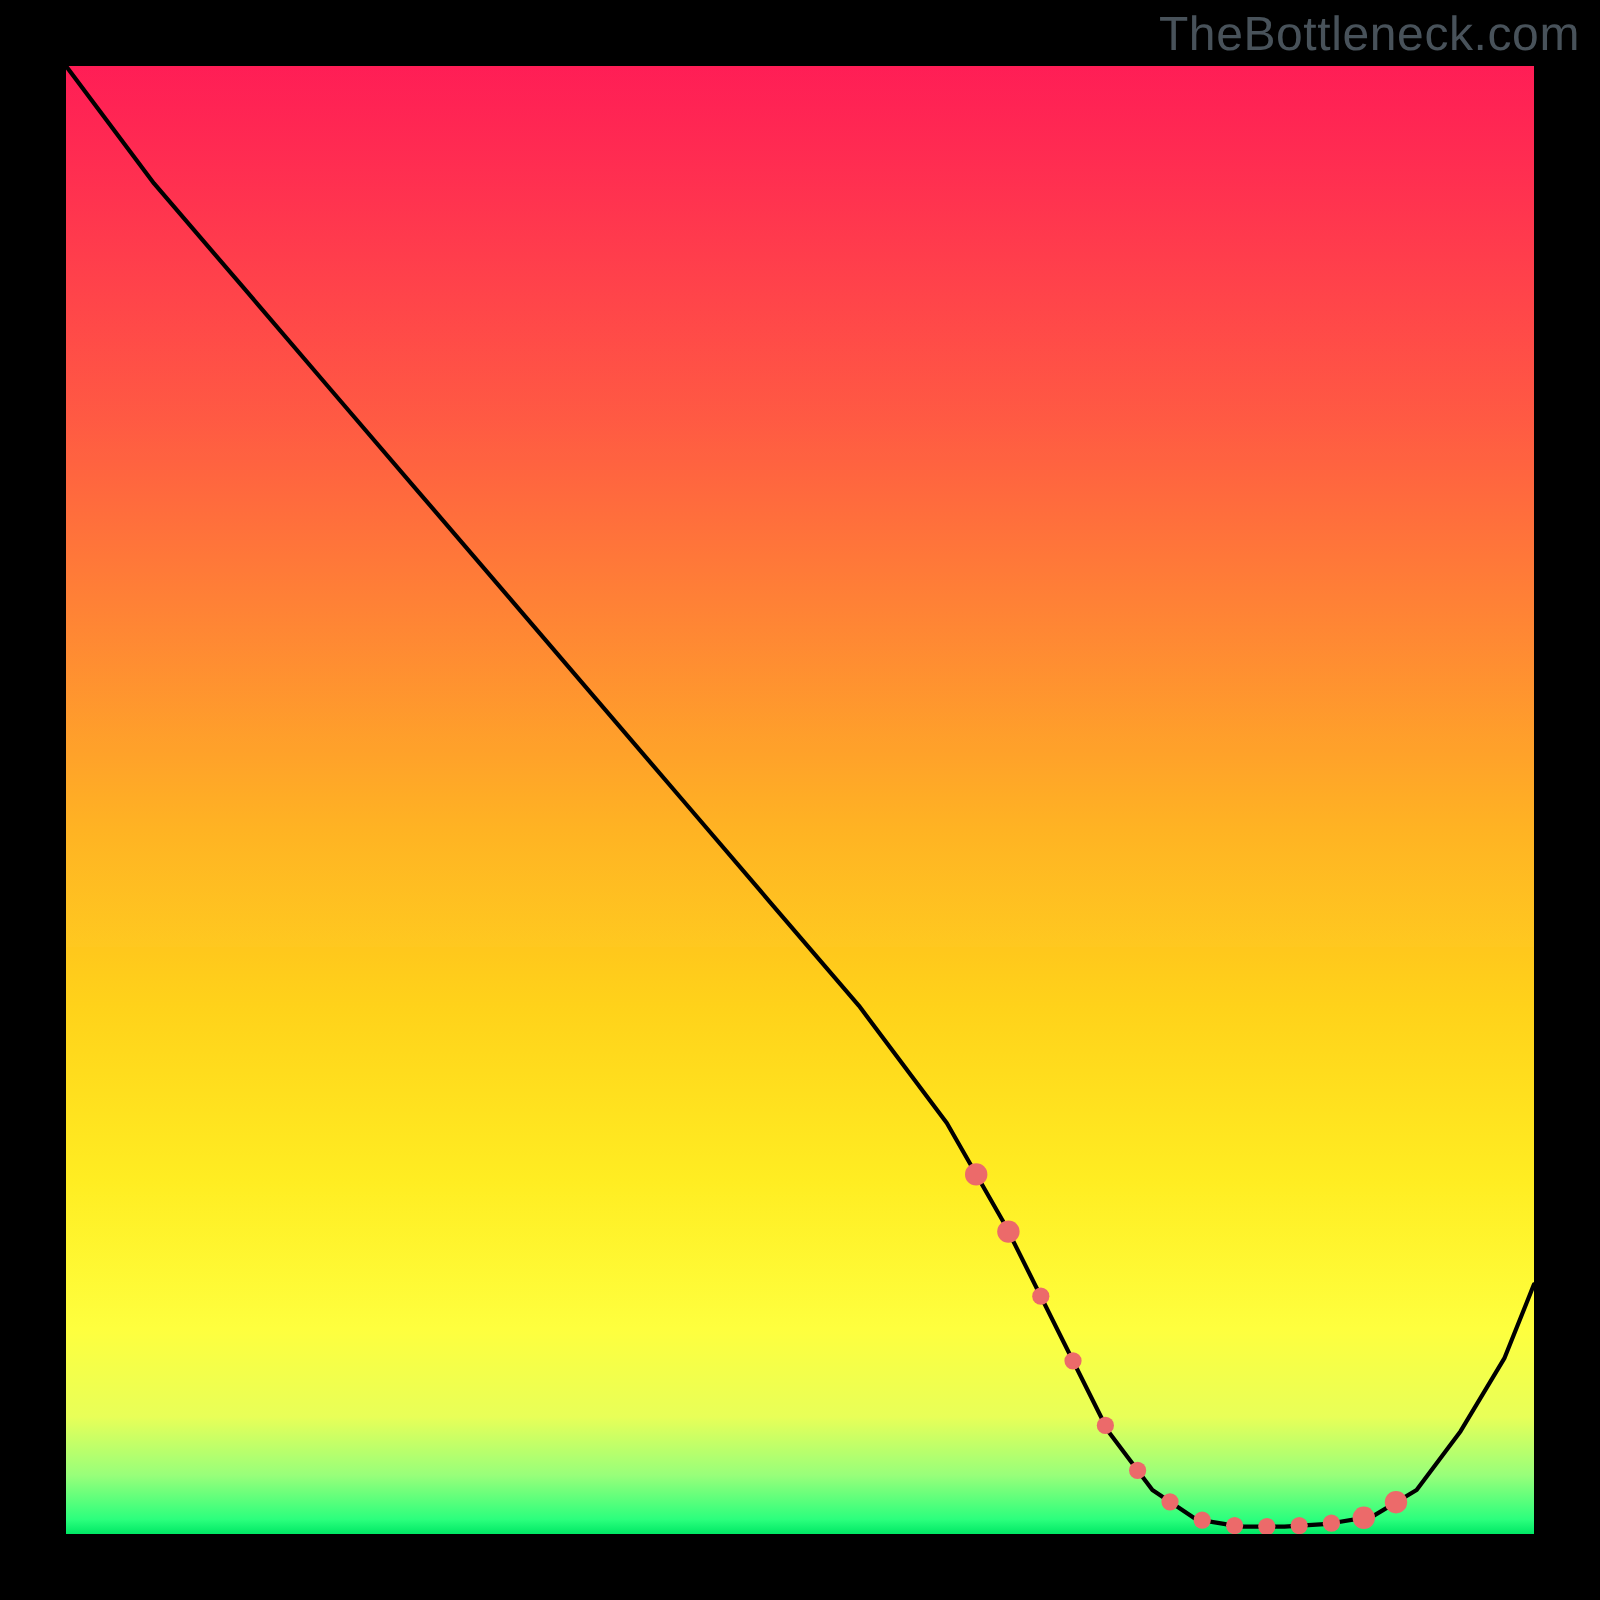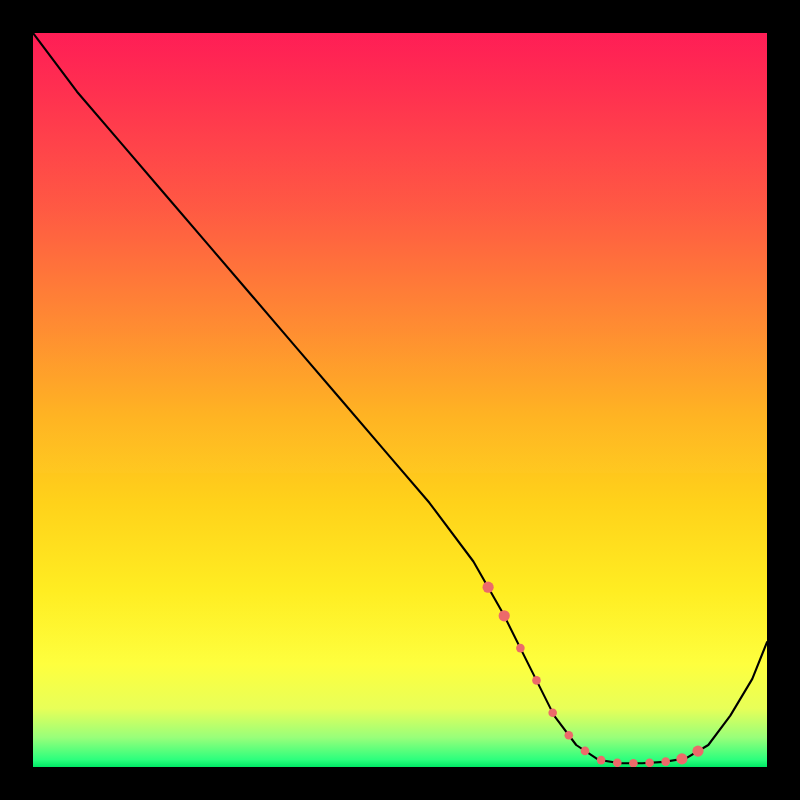--- a/index.html
+++ b/index.html
@@ -23,20 +23,21 @@
       linear-gradient(to bottom,rgba(255,255,255,.015) 0 60%,rgba(255,255,255,0) 60% 100%);pointer-events:none}
   svg.curve{position:absolute;left:33px;top:33px;width:734px;height:734px;z-index:10}
   svg.curve path{fill:none;stroke:#000;stroke-width:2.1px;stroke-linejoin:round;stroke-linecap:round}
   svg.dots{position:absolute;left:33px;top:33px;width:734px;height:734px;z-index:12}
   svg.dots circle{fill:#ec6a6a}
 </style>
 </head>
 <body>
 <div class="stage">
 
+  <div class="watermark">TheBottleneck.com</div>
 
   <div class="plot"></div>
 
   <svg class="curve" viewBox="0 0 734 734" preserveAspectRatio="none">
     <path id="mainPath" d="M0.0 0.0 L44.0 58.7 L88.1 110.1 L132.1 161.5 L176.2 212.9 L220.2 264.2 L264.2 315.6 L308.3 367.0 L352.3 418.4 L396.4 469.8 L440.4 528.5 L469.8 579.9 L499.1 638.6 L521.1 682.6 L543.2 712.0 L565.2 726.7 L587.2 730.3 L609.2 730.3 L631.2 728.9 L653.3 725.2 L675.3 712.0 L697.3 682.6 L719.3 645.9 L734.0 609.2"></path>
   </svg>
 
   <svg class="dots" viewBox="0 0 734 734" preserveAspectRatio="none">
     <g id="dotGroup">
         <circle cx="455.1" cy="554.2" r="5.6"></circle>

